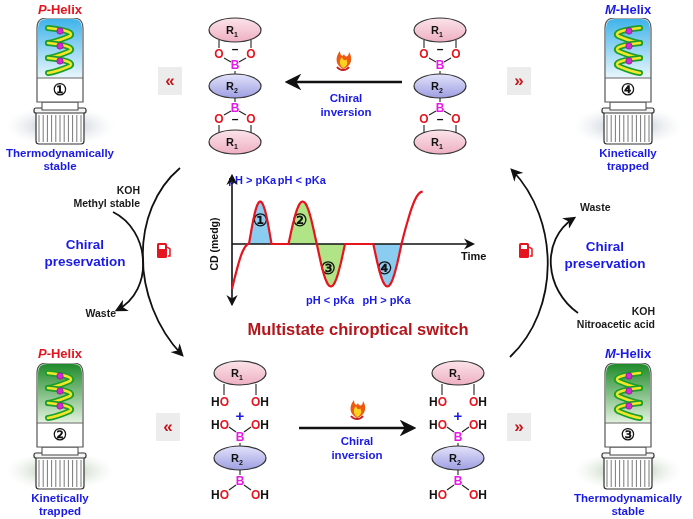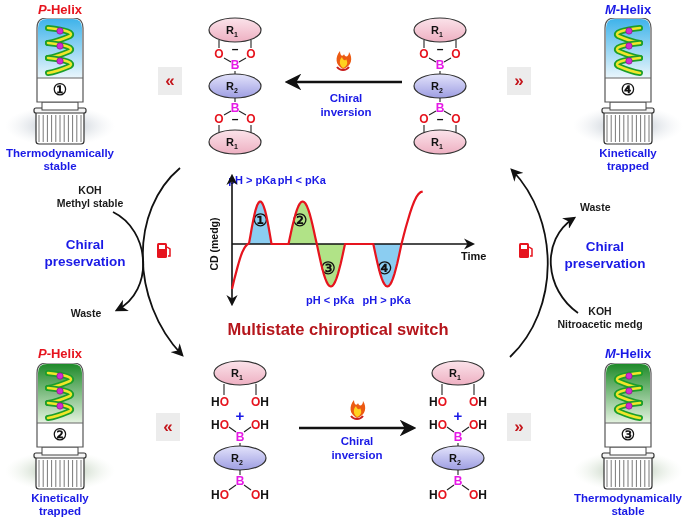--- a/index.html
+++ b/index.html
@@ -4,21 +4,21 @@
 <style>
   html, body { margin: 0; padding: 0; background: #ffffff; }
   body { width: 693px; height: 519px; position: relative; overflow: hidden;
          font-family: "Liberation Sans", sans-serif; font-weight: bold; }
   .abs { position: absolute; }
   .helix-title { font-size: 13px; text-align: center; width: 120px; }
   .helix-title .ital { font-style: italic; }
   .blue { color: #1a1ae6; }
   .state-caption { font-size: 11.5px; text-align: center; width: 130px; line-height: 13px; }
   .side-label { font-size: 13.5px; text-align: center; line-height: 17px; }
-  .reagent { font-size: 10.5px; text-align: center; line-height: 13px; color: #1a1a1a; }
+  .reagent { font-size: 10.5px; text-align: right; line-height: 13px; color: #1a1a1a; }
   .chev { width: 24px; height: 28px; background: #ececec; color: #c4161c; font-size: 17px;
           text-align: center; line-height: 28px; font-weight: bold; }
   .inv-label { font-size: 11.5px; text-align: center; line-height: 14px; color: #1a1ae6; width: 80px; }
   .switch-title { font-size: 16.5px; color: #b5161c; text-align: center; width: 300px; }
   svg text { font-family: "Liberation Sans", sans-serif; font-weight: bold; }
 </style>
 </head>
 <body>
 
 <svg width="0" height="0" style="position:absolute">
@@ -412,21 +412,21 @@
 </div>
 <div class="abs reagent" style="left:56px;top:307px;width:60px;">Waste</div>
 
 <div class="abs reagent" style="left:580px;top:201px;width:60px;text-align:left;">Waste</div>
 <div class="abs side-label blue" style="left:555px;top:238px;width:100px;">
   <div>Chiral</div>
   <div>preservation</div>
 </div>
 <div class="abs reagent" style="left:545px;top:305px;width:110px;">
   <div>KOH</div>
-  <div>Nitroacetic medg</div>
+  <div>Nitroacetic acid</div>
 </div>
 
 <svg id="cd-chart" class="abs" style="left:205px;top:170px;" width="290" height="145">
     <path d="M43.95,74 L44.0,74.0 L44.9,68.5 L45.8,63.0 L46.8,57.7 L47.7,52.8 L48.7,48.1 L49.6,43.9 L50.5,40.3 L51.5,37.2 L52.4,34.7 L53.4,32.9 L54.3,31.9 L55.3,31.5 L56.2,31.9 L57.1,32.9 L58.1,34.7 L59.0,37.2 L60.0,40.3 L60.9,43.9 L61.8,48.1 L62.8,52.8 L63.7,57.7 L64.7,63.0 L65.6,68.5 L66.5,74.0 Z" fill="#7ec8f0" fill-opacity="0.9"></path>
     <text x="55.25" y="56" text-anchor="middle" font-size="17" fill="#111" font-weight="normal">①</text>
     <text x="47.25" y="14" text-anchor="middle" font-size="11" fill="#1a1ae6">pH &gt; pKa</text>
     <path d="M83.5,74 L83.5,74.0 L84.7,68.5 L85.9,63.0 L87.0,57.7 L88.2,52.8 L89.4,48.1 L90.6,43.9 L91.7,40.3 L92.9,37.2 L94.1,34.7 L95.3,32.9 L96.4,31.9 L97.6,31.5 L98.8,31.9 L100.0,32.9 L101.2,34.7 L102.3,37.2 L103.5,40.3 L104.7,43.9 L105.9,48.1 L107.0,52.8 L108.2,57.7 L109.4,63.0 L110.6,68.5 L111.8,74.0 Z" fill="#a8e07a" fill-opacity="0.9"></path>
     <text x="94.8" y="56" text-anchor="middle" font-size="17" fill="#111" font-weight="normal">②</text>
     <text x="96.8" y="14" text-anchor="middle" font-size="11" fill="#1a1ae6">pH &lt; pKa</text>
     <path d="M111.75,74 L111.8,74.0 L112.9,79.5 L114.1,85.0 L115.3,90.3 L116.5,95.2 L117.6,99.9 L118.8,104.1 L120.0,107.7 L121.2,110.8 L122.3,113.3 L123.5,115.1 L124.7,116.1 L125.9,116.5 L127.1,116.1 L128.2,115.1 L129.4,113.3 L130.6,110.8 L131.8,107.7 L132.9,104.1 L134.1,99.9 L135.3,95.2 L136.5,90.3 L137.6,85.0 L138.8,79.5 L140.0,74.0 Z" fill="#a8e07a" fill-opacity="0.9"></path>
@@ -435,13 +435,13 @@
     <path d="M168.25,74 L168.3,74.0 L169.4,79.5 L170.6,85.0 L171.8,90.3 L173.0,95.3 L174.1,99.9 L175.3,104.1 L176.5,107.7 L177.7,110.8 L178.8,113.3 L180.0,115.1 L181.2,116.1 L182.4,116.5 L183.6,116.1 L184.7,115.1 L185.9,113.3 L187.1,110.8 L188.3,107.7 L189.4,104.1 L190.6,99.9 L191.8,95.3 L193.0,90.3 L194.1,85.0 L195.3,79.5 L196.5,74.0 Z" fill="#7ec8f0" fill-opacity="0.9"></path>
     <text x="179.55" y="104" text-anchor="middle" font-size="17" fill="#111" font-weight="normal">④</text>
     <text x="181.55" y="134" text-anchor="middle" font-size="11" fill="#1a1ae6">pH &gt; pKa</text>
     <line x1="27" y1="6" x2="27" y2="134" stroke="#111" stroke-width="1.6" marker-start="url(#arrowHead)" marker-end="url(#arrowHead)"></line>
     <line x1="27" y1="74" x2="268" y2="74" stroke="#111" stroke-width="1.6" marker-end="url(#arrowHead)"></line>
     <text x="0" y="0" text-anchor="middle" font-size="10.5" fill="#111" transform="translate(13,74) rotate(-90)">CD (medg)</text>
     <text x="256" y="90" font-size="11" fill="#111">Time</text>
     <path d="M27.0,119.0 L28.3,113.5 L29.6,108.1 L31.0,102.9 L32.3,97.9 L33.6,93.2 L34.9,88.9 L36.2,85.0 L37.5,81.7 L38.9,78.9 L40.2,76.7 L41.5,75.2 L42.8,74.2 L44.1,72.9 L45.5,65.2 L46.8,57.7 L48.1,50.9 L49.4,44.7 L50.7,39.6 L52.0,35.6 L53.4,32.9 L54.7,31.6 L56.0,31.7 L57.3,33.3 L58.6,36.1 L60.0,40.3 L61.3,45.6 L62.6,51.8 L63.9,58.8 L65.2,66.3 L66.5,74.0 L83.5,74.0 L83.5,74.0 L84.9,67.4 L86.3,60.9 L87.7,54.7 L89.2,49.0 L90.6,43.9 L92.0,39.6 L93.4,36.1 L94.8,33.6 L96.2,32.0 L97.6,31.5 L99.0,32.0 L100.5,33.6 L101.9,36.1 L103.3,39.6 L104.7,43.9 L106.1,49.0 L107.5,54.7 L108.9,60.9 L110.3,67.4 L111.8,74.0 L113.2,80.6 L114.6,87.1 L116.0,93.3 L117.4,99.0 L118.8,104.1 L120.2,108.4 L121.6,111.9 L123.0,114.4 L124.5,116.0 L125.9,116.5 L127.3,116.0 L128.7,114.4 L130.1,111.9 L131.5,108.4 L132.9,104.1 L134.3,99.0 L135.8,93.3 L137.2,87.1 L138.6,80.6 L140.0,74.0 L168.3,74.0 L168.3,74.0 L169.7,80.6 L171.1,87.1 L172.5,93.3 L173.9,99.0 L175.3,104.1 L176.7,108.4 L178.1,111.9 L179.6,114.4 L181.0,116.0 L182.4,116.5 L183.8,116.0 L185.2,114.4 L186.6,111.9 L188.0,108.4 L189.4,104.1 L190.8,99.0 L192.3,93.3 L193.7,87.1 L195.1,80.6 L196.5,74.0 L198.6,65.8 L200.7,57.8 L202.9,50.2 L205.0,43.1 L207.1,36.9 L209.2,31.5 L211.3,27.2 L213.4,24.1 L215.6,22.1 L217.7,21.5" stroke="#e6141e" stroke-width="2.2" fill="none" stroke-linejoin="round"></path>
   </svg>
 
-<div class="abs switch-title" style="left:188px;top:320px;">Multistate chiroptical switch</div>
+<div class="abs switch-title" style="left:208px;top:320px;">Multistate chiroptical switch</div>
 
 </body></html>

